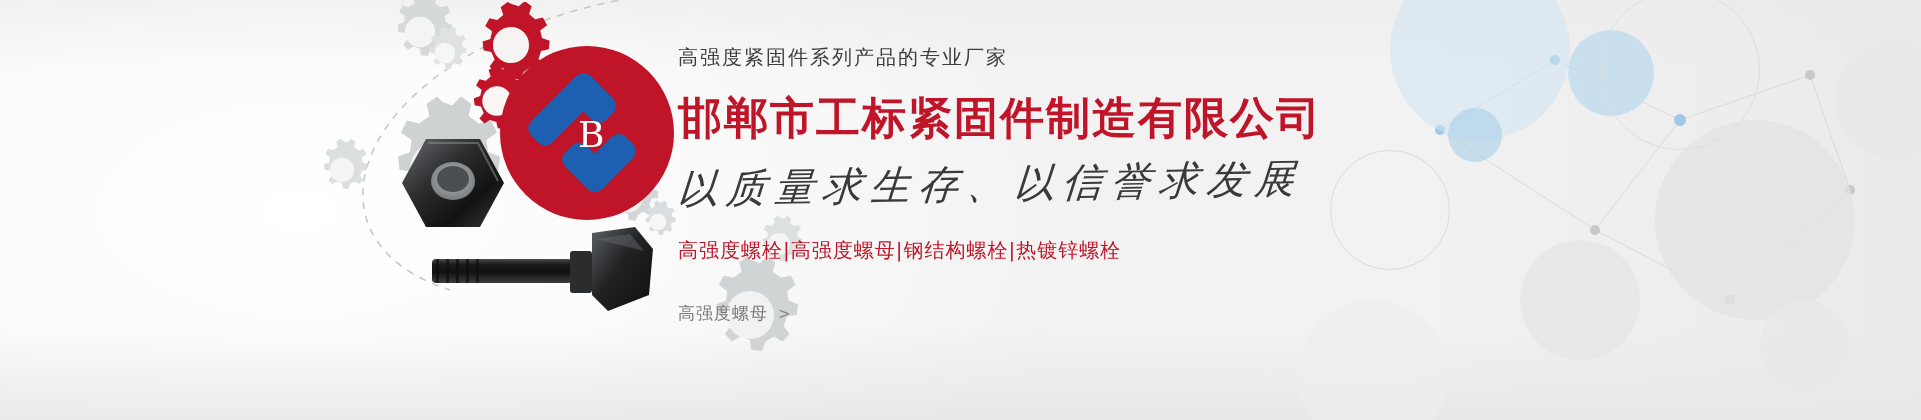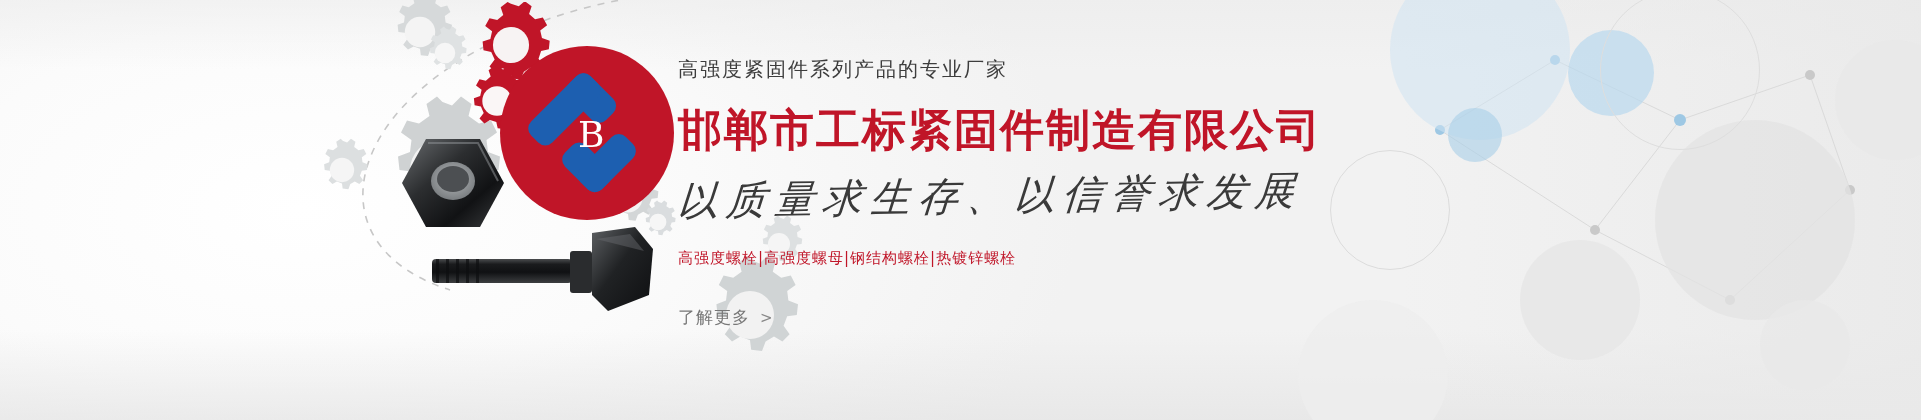--- a/index.html
+++ b/index.html
@@ -50,21 +50,21 @@
   
   .gear { position:absolute; }
 
   
   .swoosh { position:absolute; left:330px; top:-10px; width:460px; height:330px; }
 
   
   .logo-wrap { position:absolute; left:500px; top:46px; width:175px; height:175px; }
 
   
-  .text-block { position:absolute; left:678px; top:56px; width:700px; }
+  .text-block { position:absolute; left:678px; top:44px; width:700px; }
   .tagline {
     font-size: 20px; color:#3d3d3d; letter-spacing:2px;
     font-family:"DejaVu Sans","Liberation Sans",sans-serif;
   }
   .company {
     margin-top: 18px;
     font-size: 44px; font-weight: 700; color:#c01528;
     letter-spacing: 2px; white-space: nowrap;
     font-family:"DejaVu Sans","Liberation Sans",sans-serif;
   }
@@ -72,21 +72,21 @@
     margin-top: 14px;
     font-size: 40px; color:#3a3a3a;
     letter-spacing: 8px; white-space: nowrap;
     font-family:"DejaVu Serif","Liberation Serif",serif;
     font-style: italic; font-weight: 500;
     transform: skewX(-5deg) rotate(-1deg);
     transform-origin: left center;
   }
   .keywords {
     margin-top: 20px;
-    font-size: 15px; color:#c01528; letter-spacing:1px; white-space:nowrap;
+    font-size: 20px; color:#c01528; letter-spacing:1px; white-space:nowrap;
     font-family:"DejaVu Sans","Liberation Sans",sans-serif;
   }
   .more {
     margin-top: 38px;
     font-size: 17px; color:#777; letter-spacing:1px;
     display:inline-flex; align-items:center; gap:10px; cursor:pointer;
     font-family:"DejaVu Sans","Liberation Sans",sans-serif;
   }
   .more .chev { font-size:15px; color:#888; }
 
@@ -249,18 +249,18 @@
 
     <div class="tagline">高强度紧固件系列产品的专业厂家</div>
 
     <div class="company">邯郸市工标紧固件制造有限公司</div>
 
     <div class="slogan">以质量求生存、以信誉求发展</div>
 
     <div class="keywords">高强度螺栓|高强度螺母|钢结构螺栓|热镀锌螺栓</div>
 
     <div class="more">
-      <span>了解更多</span>
+      <span>高强度螺母</span>
       <span class="chev">&gt;</span>
     </div>
 
   </div>
 </div>
 
 </body></html>

